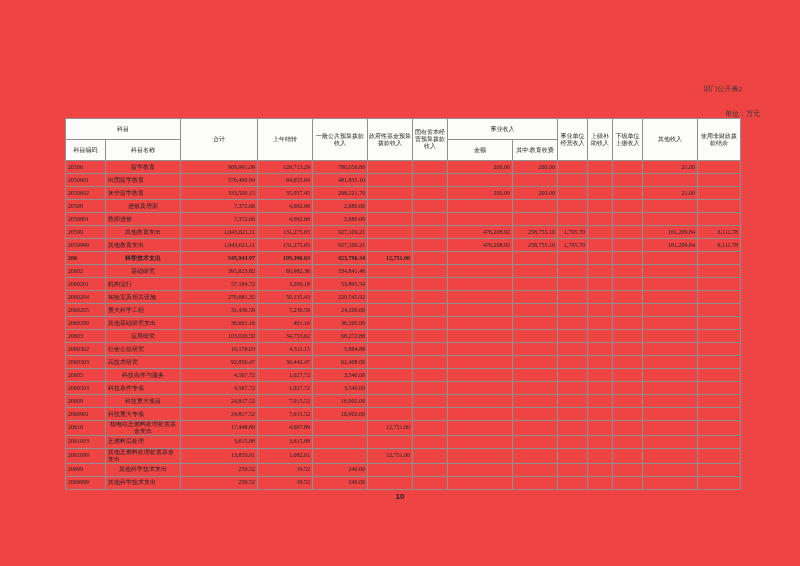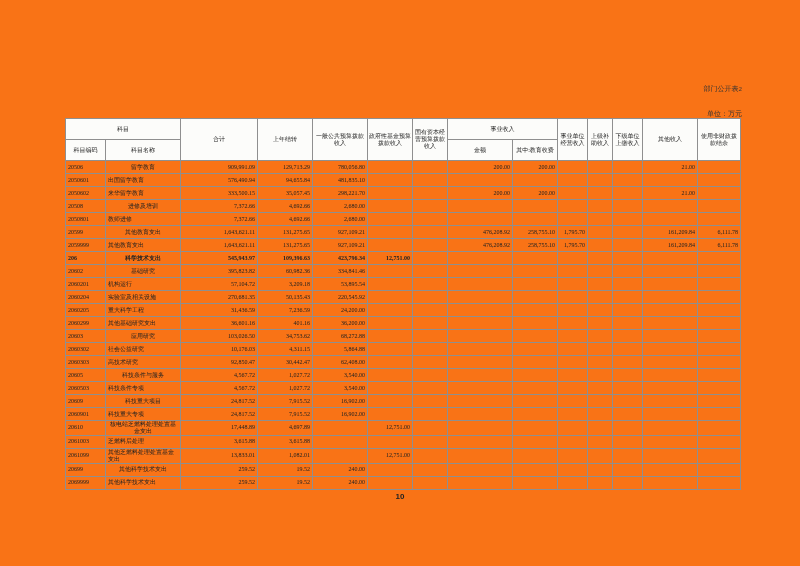--- a/index.html
+++ b/index.html
@@ -2,32 +2,32 @@
 <html><head>
 <meta charset="utf-8">
 <style>
   html,body{margin:0;padding:0;}
   body{
     width:800px;height:566px;position:relative;
     background:#f7f7f5;
     font-family:"Liberation Serif", serif;
     color:#1c1c1c;
   }
-  .page{position:absolute;inset:0;background:#f97316;padding-left:10px;}
+  .page{position:absolute;inset:0;background:#ef4444;padding-left:10px;}
   .corner-label{
     position:absolute;top:84px;right:58px;
     font-size:7px;color:#333;
   }
   .doc-title{
     position:absolute;top:92px;left:0;width:100%;
     text-align:center;font-size:13px;font-weight:bold;letter-spacing:3px;
     font-family:"Liberation Sans",sans-serif;color:#111;margin:0;
   }
   .unit-note{
-    position:absolute;top:109px;right:58px;
+    position:absolute;top:109px;right:40px;
     font-size:7px;color:#333;
   }
   table.income{
     position:absolute;top:118px;left:65px;width:675px;
     border-collapse:collapse;table-layout:fixed;
     border:1px solid #5a5a5a;
   }
   table.income th, table.income td{
     border:1px solid #8f8f8f;
     font-size:6px;line-height:1.15;

